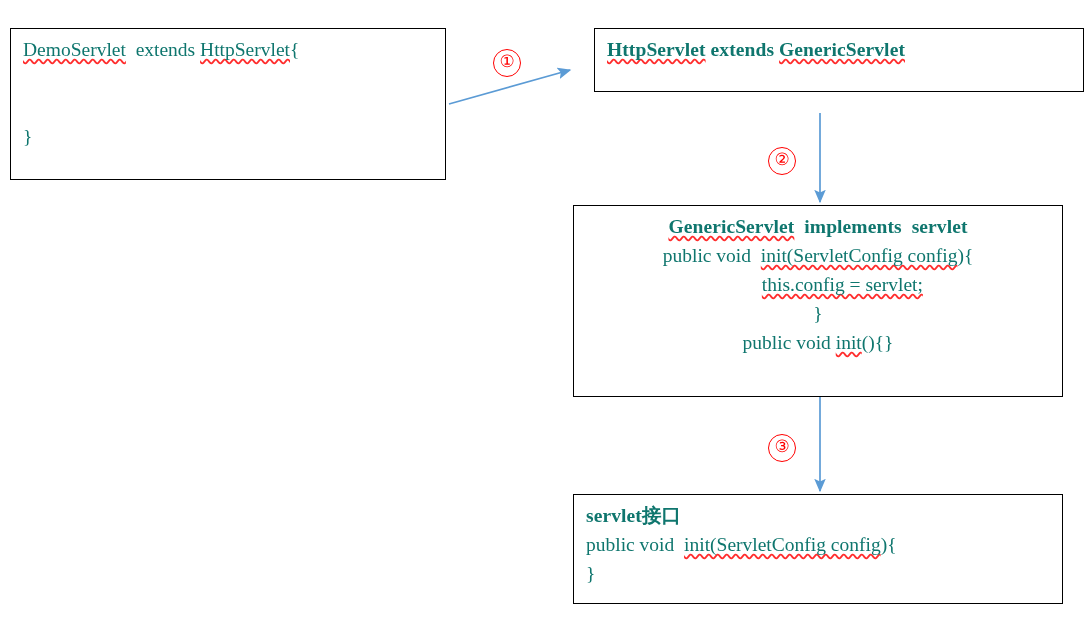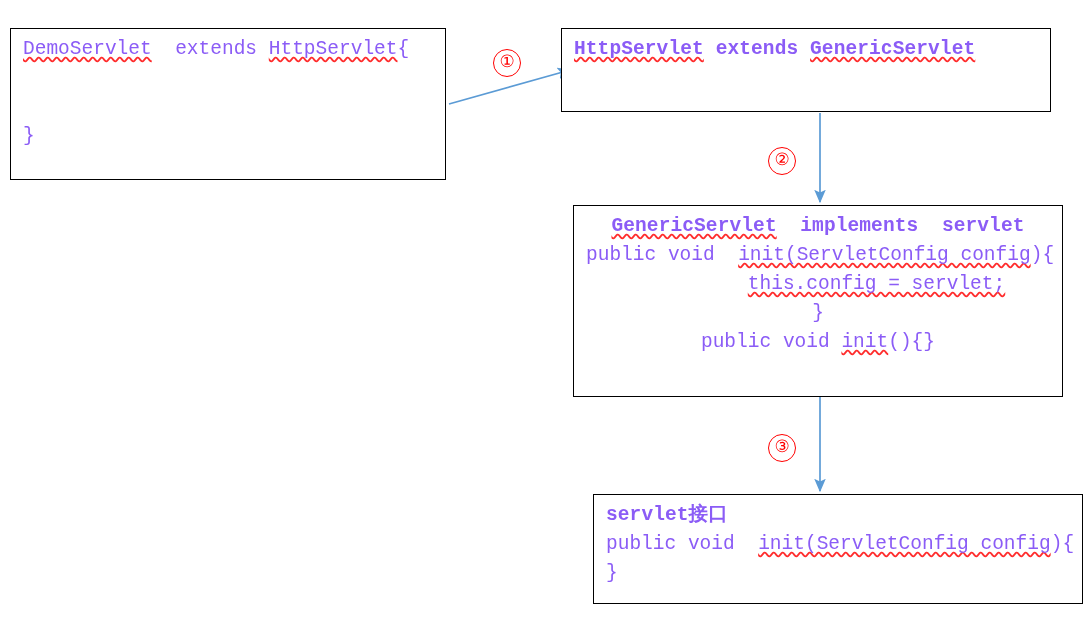--- a/index.html
+++ b/index.html
@@ -17,25 +17,25 @@
   }
   .box {
     position: absolute;
     box-sizing: border-box;
     border: 1.6px solid #000000;
     background: #ffffff;
     padding: 6px 12px 6px 12px;
     color: #000000;
   }
   .code-line {
-    font-family: Liberation Mono, monospace;
+    font-family: Liberation Serif, serif;
     font-size: 19.5px;
     line-height: 29px;
     white-space: pre;
-    color: #8b5cf6;
+    color: #0f766e;
   }
   .code-line.bold {
     font-weight: bold;
     letter-spacing: 0.1px;
   }
   
   .sp {
     text-decoration: underline wavy #ff2d2d;
     text-decoration-skip-ink: none;
     text-underline-offset: 2px;
@@ -78,33 +78,33 @@
     <line x1="820" y1="397" x2="820" y2="491" stroke="#5B9BD5" stroke-width="1.7" marker-end="url(#ah)"></line>
   </svg>
 
   <div class="box" style="left:10px; top:28px; width:436px; height:152px;">
     <div class="code-line"><span class="sp">DemoServlet</span><span>  extends </span><span class="sp">HttpServlet</span><span>{</span></div>
     <div class="code-line">&nbsp;</div>
     <div class="code-line">&nbsp;</div>
     <div class="code-line"><span>}</span></div>
   </div>
 
-  <div class="box" style="left:561px; top:28px; width:490px; height:84px;">
+  <div class="box" style="left:594px; top:28px; width:490px; height:64px;">
     <div class="code-line bold"><span class="sp">HttpServlet</span><span> extends </span><span class="sp">GenericServlet</span></div>
   </div>
 
   <div class="box" style="left:573px; top:205px; width:490px; height:192px;text-align:center;">
     <div class="code-line bold"><span class="sp">GenericServlet</span><span>  implements  servlet</span></div>
     <div class="code-line"><span>public void  </span><span class="sp">init(ServletConfig config</span><span>){</span></div>
     <div class="code-line"><span>          </span><span class="sp">this.config = servlet;</span></div>
     <div class="code-line"><span>}</span></div>
     <div class="code-line"><span>public void </span><span class="sp">init</span><span>(){}</span></div>
   </div>
 
-  <div class="box" style="left:573px; top:494px; width:490px; height:110px;margin-left:20px;">
+  <div class="box" style="left:573px; top:494px; width:490px; height:110px;">
     <div class="code-line bold"><span>servlet接口</span></div>
     <div class="code-line"><span>public void  </span><span class="sp">init(ServletConfig config</span><span>){</span></div>
     <div class="code-line"><span>}</span></div>
   </div>
 
   <div class="num-badge" style="left:493px; top:49px;">①</div>
   <div class="num-badge" style="left:768px; top:147px;">②</div>
   <div class="num-badge" style="left:768px; top:434px;">③</div>
 
 </div>

